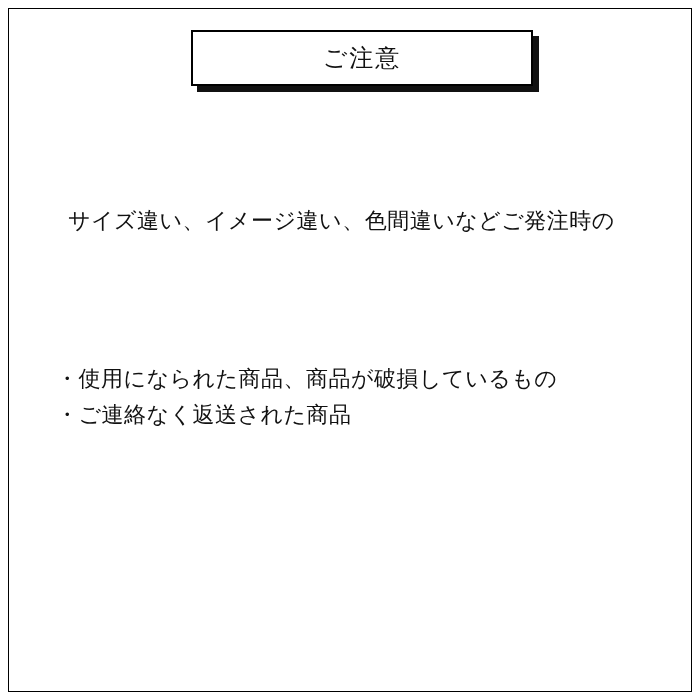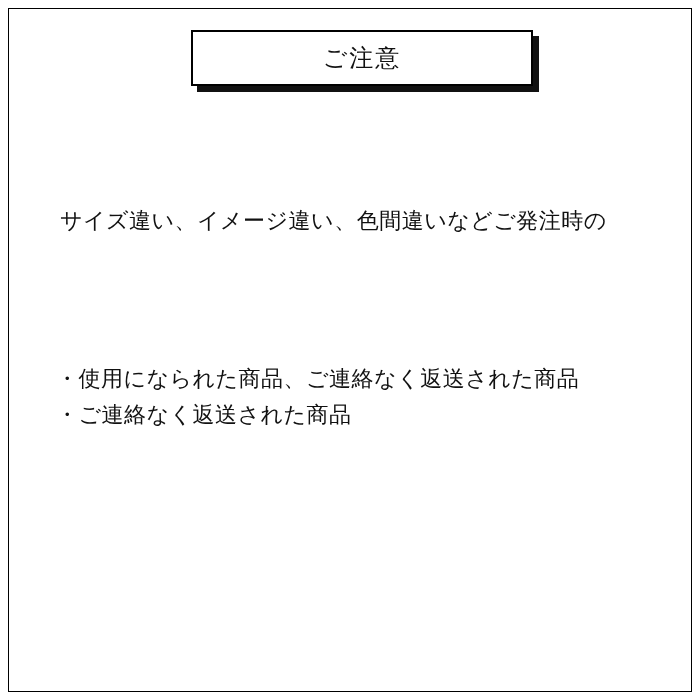--- a/index.html
+++ b/index.html
@@ -69,21 +69,21 @@
     position: absolute;
     left: 56px;
     top: 140px;
     width: 600px;
     color: #111111;
     font-size: 22px;
     line-height: 1.48;
     letter-spacing: 0.5px;
   }
   .para {
-    margin: 0 0 0 4px;
+    margin: 0 0 0 12px;
     white-space: pre-wrap;
   }
   .para-line {
     display: block;
   }
   .gap-lg {
     height: 34px;
   }
   .gap-md {
     height: 26px;
@@ -115,18 +115,18 @@
     <div class="para">
       <span class="para-line">サイズ違い、イメージ違い、色間違いなどご発注時の</span>
     </div>
 
     <div class="gap-lg"></div>
 
 
     <div class="gap-md"></div>
 
     <ul class="bullet-list">
-      <li>・使用になられた商品、ご連絡なく返送された商品</li>
+      <li>・使用になられた商品、商品が破損しているもの</li>
       <li>・ご連絡なく返送された商品</li>
     </ul>
 
   </div>
 </div>
 
 </body></html>

